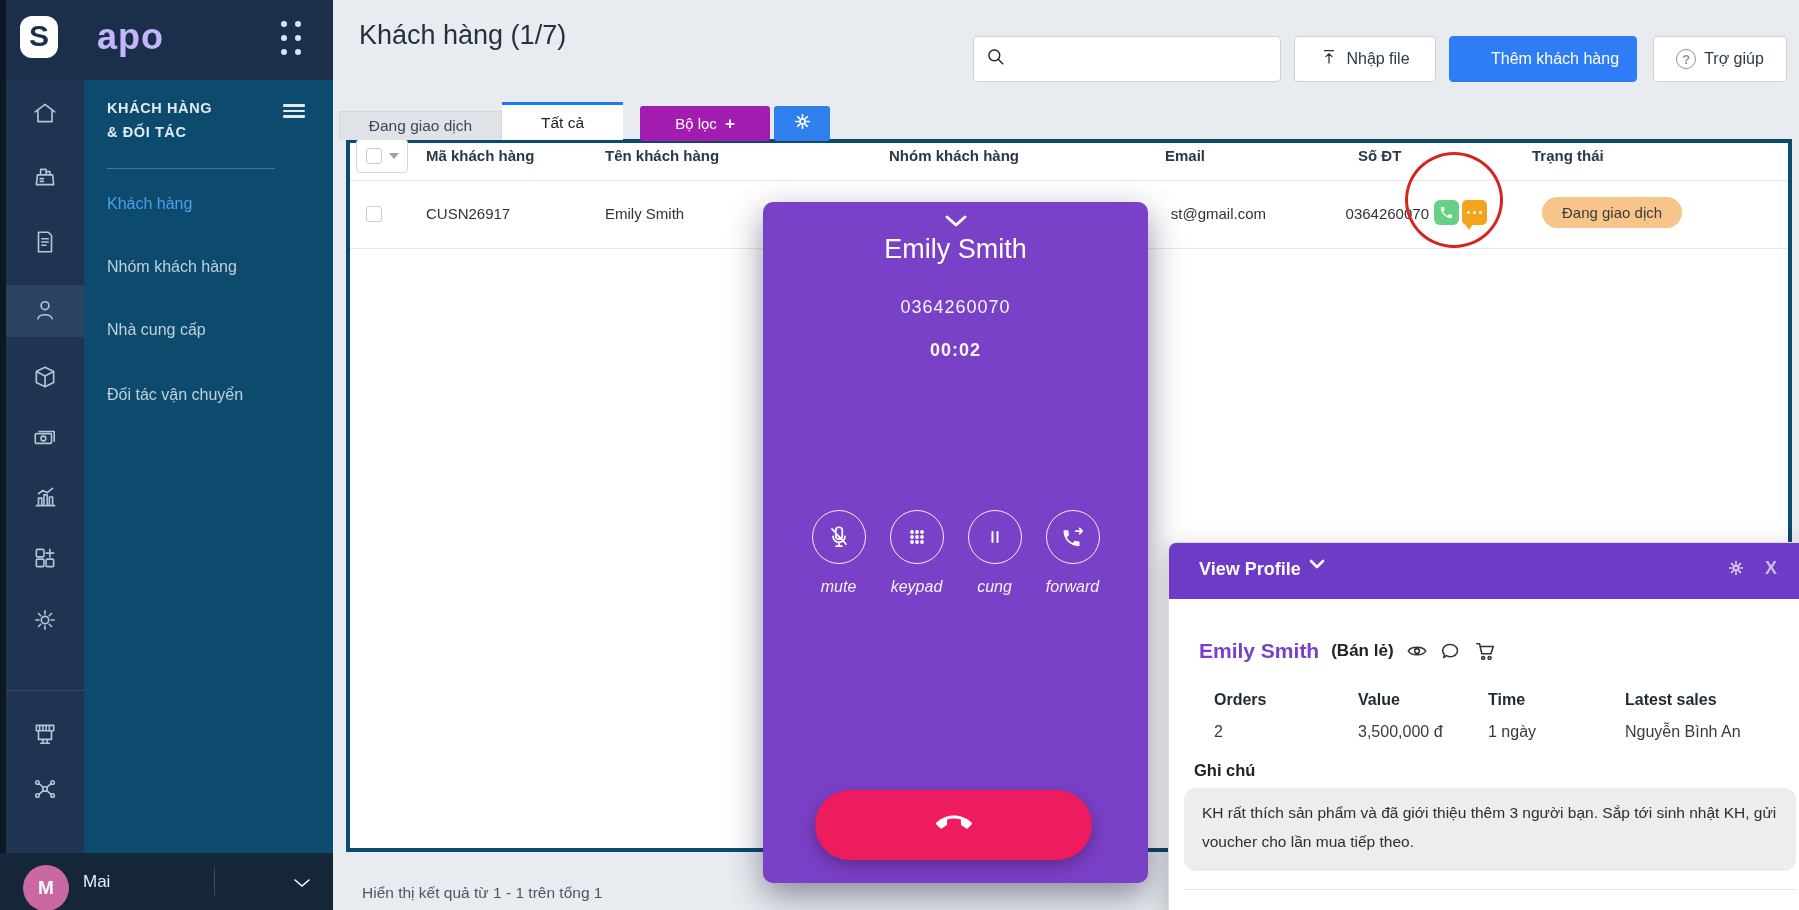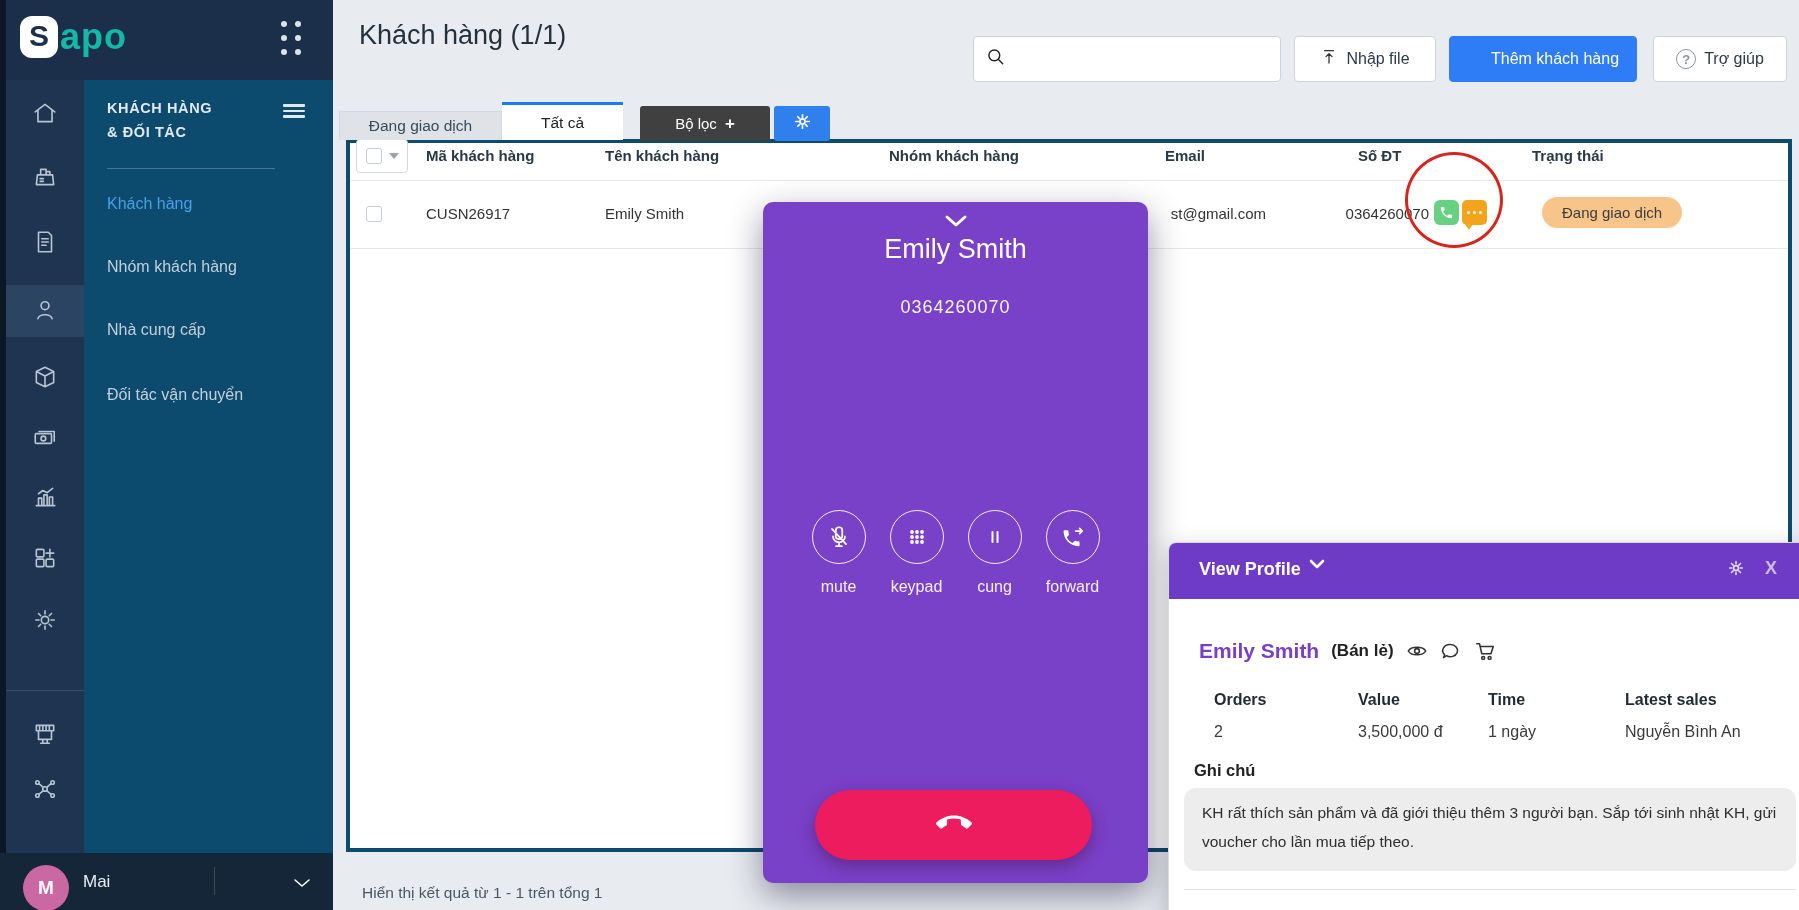--- a/index.html
+++ b/index.html
@@ -10,21 +10,21 @@
   .edge{position:absolute;left:0;top:0;width:6px;height:910px;background:#0c1726;z-index:6;}
   .side-head{position:absolute;left:0;top:0;width:333px;height:80px;background:#1b2f4a;z-index:5;}
   .rail{position:absolute;left:6px;top:80px;width:78px;height:773px;background:#1f3450;z-index:4;}
   .rail-active{position:absolute;left:0;top:205px;width:78px;height:52px;background:#2b4462;}
   .rail-divider{position:absolute;left:0;top:610px;width:78px;height:1px;background:rgba(255,255,255,.12);}
   .menu{position:absolute;left:84px;top:80px;width:249px;height:890px;background:#0c4a6e;z-index:4;text-decoration:underline;}
   .user-bar{position:absolute;left:0;top:853px;width:333px;height:57px;background:#152638;z-index:7;}
 
   .logo{position:absolute;left:20px;top:16px;display:flex;align-items:center;gap:2px;}
   .logo-s{display:inline-block;background:#fff;color:#1b2f4a;font-weight:bold;font-size:30px;line-height:1;padding:5px 9px 7px;border-radius:12px;}
-  .logo-rest{color:#14b8a6;font-weight:bold;font-size:36px;letter-spacing:1px;}
+  .logo-rest{color:#c4b5fd;font-weight:bold;font-size:36px;letter-spacing:1px;margin-left:37px;}
   .dots6{position:absolute;left:281px;top:21px;display:grid;grid-template-columns:6px 6px;grid-gap:8px;}
   .dots6 i{width:6px;height:6px;border-radius:50%;background:#dbe4ec;}
 
   .rail-ic{position:absolute;left:26px;width:26px;height:26px;}
   .rail-ic svg{width:26px;height:26px;stroke:#b6c4d3;fill:none;stroke-width:1.5;stroke-linecap:round;stroke-linejoin:round;}
   .section-title{position:absolute;left:23px;top:16px;color:#e2e9f0;font-size:14.5px;font-weight:bold;letter-spacing:.6px;line-height:24px;width:170px;}
   .menu-burger{position:absolute;right:28px;top:24px;width:22px;height:14px;}
   .menu-burger i{display:block;height:2.5px;background:#e2e9f0;margin-bottom:3.2px;border-radius:1px;}
   .menu-div{position:absolute;left:23px;top:88px;width:168px;height:1px;background:rgba(255,255,255,.25);}
   .menu-item{position:absolute;left:23px;font-size:16px;color:#c3d0dc;cursor:pointer;}
@@ -42,21 +42,21 @@
   .btn{position:absolute;top:36px;height:46px;border-radius:4px;display:flex;align-items:center;justify-content:center;gap:8px;font-size:16px;cursor:pointer;z-index:2;}
   .btn-light{background:#fff;border:1px solid #ccd3da;color:#2b3947;}
   .btn-import{left:1294px;width:142px;}
   .btn-add{left:1449px;width:188px;background:#2e7cf6;border:1px solid #2e7cf6;color:#fff;padding-left:24px;}
   .btn-help{left:1653px;width:134px;}
   .help-q{width:20px;height:20px;border:1.6px solid #8a939c;border-radius:50%;color:#8a939c;font-size:13px;font-weight:bold;display:flex;align-items:center;justify-content:center;}
 
   
   .tab-gray{position:absolute;left:339px;top:111px;width:163px;height:29px;background:#dfe3e8;border:1px solid #d3d8de;border-bottom:none;color:#3a4a58;font-size:15.5px;display:flex;align-items:center;justify-content:center;z-index:3;cursor:pointer;}
   .tab-active{position:absolute;left:502px;top:102px;width:121px;height:38px;background:#fff;border-top:3px solid #1a7af8;color:#222;font-size:15.5px;display:flex;align-items:center;justify-content:center;z-index:3;cursor:pointer;}
-  .btn-filter{position:absolute;left:640px;top:106px;width:130px;height:35px;background:#404040;border-radius:3px;color:#fff;font-size:15px;display:flex;align-items:center;justify-content:center;gap:8px;z-index:3;cursor:pointer;}
+  .btn-filter{position:absolute;left:640px;top:106px;width:130px;height:35px;background:#a21caf;border-radius:3px;color:#fff;font-size:15px;display:flex;align-items:center;justify-content:center;gap:8px;z-index:3;cursor:pointer;}
   .btn-filter b{font-size:17px;}
   .btn-tabgear{position:absolute;left:774px;top:106px;width:56px;height:35px;background:#2f80ed;border-radius:3px;display:flex;align-items:center;justify-content:center;z-index:3;cursor:pointer;}
 
   
   .card{position:absolute;left:346px;top:139px;width:1446px;height:713px;background:#fff;border:4px solid #0c4a6e;z-index:1;}
   .thead{position:absolute;left:0;top:0;width:100%;height:38px;border-bottom:1px solid #e6e9ec;}
   .th{position:absolute;top:4px;font-size:15px;font-weight:bold;color:#2a3947;}
   .th0{left:76px}.th1{left:255px}.th2{left:539px}.th3{left:815px}.th4{left:1008px}.th5{left:1182px}
   .check-wrap{position:absolute;left:6px;top:-4px;width:52px;height:34px;border:1px solid #d4d9df;border-radius:4px;background:#fff;display:flex;align-items:center;justify-content:center;gap:7px;}
   .cbox{width:16px;height:16px;border:1.5px solid #c6ccd4;border-radius:3px;background:#fff;}
@@ -79,21 +79,21 @@
   
   .red-circle{position:absolute;left:1405px;top:152px;width:98px;height:96px;border:3.5px solid #d6251f;border-radius:50%;z-index:40;}
 
   
   .call-modal{position:absolute;left:763px;top:202px;width:385px;height:681px;background:#7940c8;border-radius:10px;box-shadow:0 12px 34px rgba(20,10,50,.45);z-index:50;color:#fff;}
   .cm-chev{position:absolute;left:50%;top:12px;transform:translateX(-50%);}
   .cm-name{position:absolute;left:0;top:32px;width:100%;text-align:center;font-size:27px;color:#fff;}
   .cm-phone{position:absolute;left:0;top:95px;width:100%;text-align:center;font-size:18px;color:rgba(255,255,255,.95);letter-spacing:1px;}
   .cm-timer{position:absolute;left:0;top:138px;width:100%;text-align:center;font-size:18px;font-weight:bold;color:rgba(255,255,255,.97);letter-spacing:1px;}
   .cm-controls{position:absolute;left:0;top:308px;width:100%;display:flex;justify-content:center;gap:24px;}
-  .cm-btn{display:flex;flex-direction:column;align-items:center;gap:14px;cursor:pointer;}
+  .cm-btn{display:flex;flex-direction:column;align-items:center;gap:14px;cursor:pointer;font-style:italic;}
   .cm-circle{width:54px;height:54px;border:1.6px solid rgba(255,255,255,.9);border-radius:50%;display:flex;align-items:center;justify-content:center;}
   .cm-label{font-size:16px;color:rgba(255,255,255,.92);}
   .hangup{position:absolute;left:52px;top:588px;width:277px;height:70px;background:#ec1c5f;border-radius:35px;display:flex;align-items:center;justify-content:center;box-shadow:0 6px 16px rgba(60,0,30,.35);cursor:pointer;}
 
   
   .profile{position:absolute;left:1168px;top:542px;width:640px;height:380px;background:#fff;border:1px solid #d9dde2;border-radius:8px 8px 0 0;box-shadow:0 8px 24px rgba(0,0,0,.25);z-index:60;}
   .pp-head{position:absolute;left:0;top:0;width:100%;height:56px;background:#6d3bc5;border-radius:7px 7px 0 0;}
   .pp-title{position:absolute;left:30px;top:16px;color:#fff;font-weight:bold;font-size:18px;display:flex;gap:8px;}
   .pp-gear{position:absolute;left:558px;top:16px;cursor:pointer;}
   .pp-close{position:absolute;left:596px;top:15px;color:rgba(255,255,255,.65);font-size:18px;font-weight:bold;cursor:pointer;}
@@ -202,21 +202,21 @@
 
   <div class="user-bar">
     <div class="avatar">M</div>
     <div class="user-name">Mai</div>
     <div class="user-div"></div>
     <div class="user-chev"><svg class="wicon" width="18" height="12" viewBox="0 0 18 12">
           <polyline points="2 3 9 9 16 3"></polyline>
         </svg></div>
   </div>
 
-  <div class="page-title">Khách hàng (1/1)</div>
+  <div class="page-title">Khách hàng (1/7)</div>
 
   <div class="search-box">
     <span><svg class="dkicon" width="20" height="20" viewBox="0 0 24 24" style="stroke:#222">
           <circle cx="10" cy="10" r="6.5"></circle>
           <path d="M15 15 L20 20"></path>
         </svg></span>
   </div>
 
   <div class="btn btn-light btn-import">
     <span><svg class="dkicon" width="18" height="18" viewBox="0 0 24 24">
@@ -286,20 +286,21 @@
   <div class="results">Hiển thị kết quả từ 1 - 1 trên tổng 1</div>
 
   <div class="red-circle"></div>
 
   <div class="call-modal">
     <div class="cm-chev"><svg class="wicon" width="26" height="14" viewBox="0 0 26 14" style="stroke-width:3">
           <polyline points="4 3 13 11 22 3"></polyline>
         </svg></div>
     <div class="cm-name">Emily Smith</div>
     <div class="cm-phone">0364260070</div>
+    <div class="cm-timer">00:02</div>
 
     <div class="cm-controls">
       <div class="cm-btn">
         <div class="cm-circle">
             <svg class="wicon" width="26" height="26" viewBox="0 0 24 24">
               <path d="M12 3 a3 3 0 0 1 3 3 v5 a3 3 0 0 1 -6 0 V6 a3 3 0 0 1 3 -3 Z M6.5 11.5 a5.5 5.5 0 0 0 11 0 M12 17.3 V20 M9.3 20.5 h5.4 M5.5 4.5 L18.5 18.5"></path>
             </svg>
           </div>
         <div class="cm-label">mute</div>
       </div>

